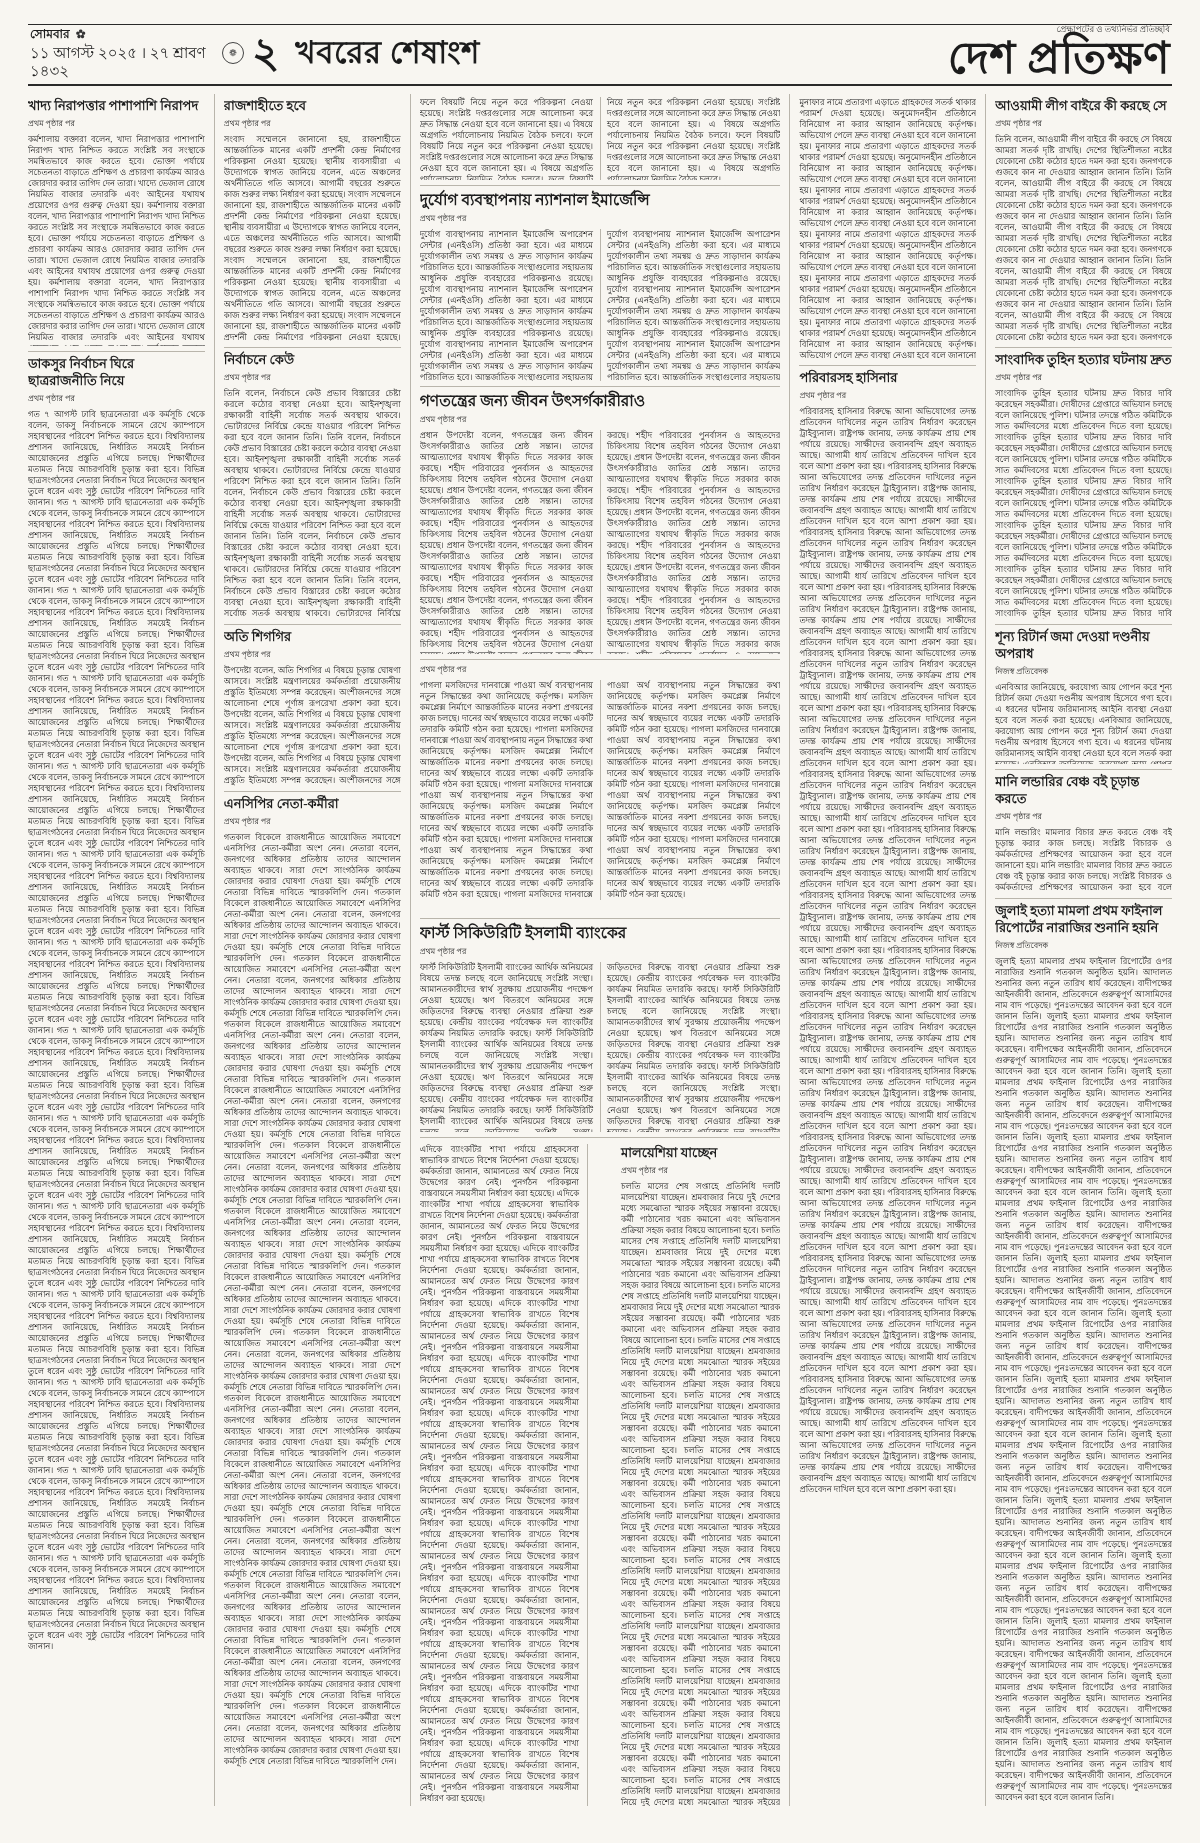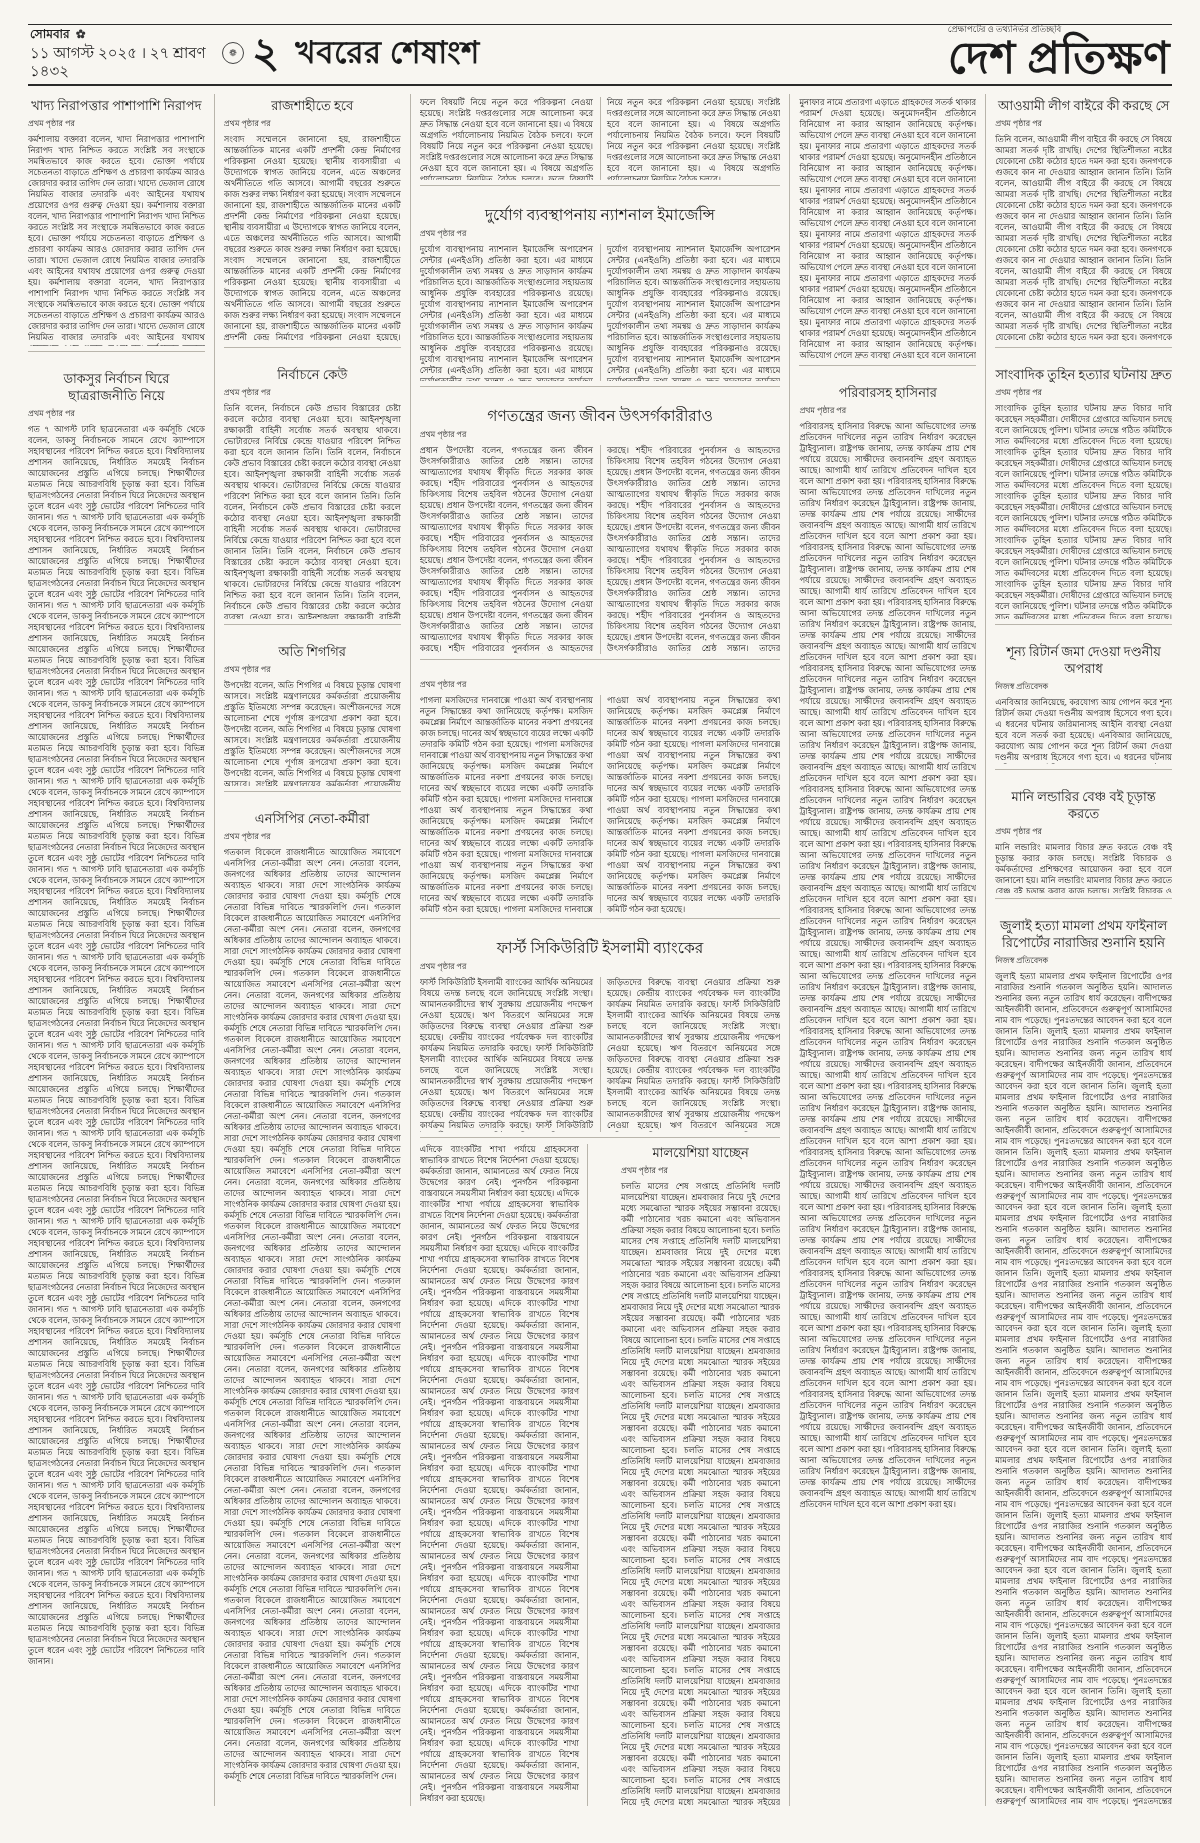--- a/index.html
+++ b/index.html
@@ -28,21 +28,21 @@
   .date-line { font-size: 15px; color: #222; margin-top: 2px; }
   .pageno-wrap { display: flex; align-items: center; margin: 0 16px 0 2px; }
   .pageno-circle {
     width: 22px; height: 22px; border: 1.5px solid #444; border-radius: 50%;
     display: flex; align-items: center; justify-content: center;
     font-size: 10px; color: #444; margin-right: 8px;
   }
   .page-no { font-size: 42px; font-weight: bold; line-height: 0.9; }
   .section-title { font-size: 31px; font-weight: bold; margin: 0; white-space: nowrap; letter-spacing: 0.5px; }
   .head-spacer { flex: 1; }
-  .logo-block { text-align: left; line-height: 1.05; }
+  .logo-block { text-align: right; line-height: 1.05; }
   .tagline { font-size: 8.5px; color: #333; margin-bottom: 2px; }
   .paper-name { font-size: 44px; font-weight: 900; letter-spacing: 0.5px; }
 
   
   main.columns {
     margin-top: 8px;
     display: flex; gap: 0;
     height: 1712px; overflow: hidden;
   }
   .col {
@@ -50,25 +50,25 @@
     display: flex; flex-direction: column;
     overflow: hidden;
     padding: 0 9px;
     border-right: 1px solid #b9b5ab;
   }
   .col:first-child { padding-left: 0; }
   .col:last-child { border-right: none; padding-right: 0; }
   .col.mid { flex: 2.04; }
 
   .story { overflow: hidden; padding-top: 3px; flex-shrink: 0; }
-  .story + .story { border-top: 1px solid #b9b5ab; margin-top: 5px; padding-top: 18px; }
+  .story + .story { border-top: 1px solid #b9b5ab; margin-top: 5px; padding-top: 3px; }
   .story.fill { flex: 1 1 auto; min-height: 0; }
 
   .headline {
-    font-size: 13px; font-weight: normal; text-align: center;
+    font-size: 13px; font-weight: bold; 
     margin: 1px 0 2px; line-height: 1.3;
   }
   .headline.big { font-size: 15.5px; }
   .headline.boxed { border: 1.2px solid #3a3a3a; padding: 4px 8px; margin: 2px 2px 4px; }
   .kicker { font-size: 8px; margin: 0 0 4px; color: #222; }
   .body {
     font-size: 8.4px; line-height: 1.31; text-align: justify;
     margin: 0; word-break: break-word; color: #161616;
   }
   .two-col { column-count: 2; column-gap: 14px; column-rule: 1px solid #b9b5ab; }

